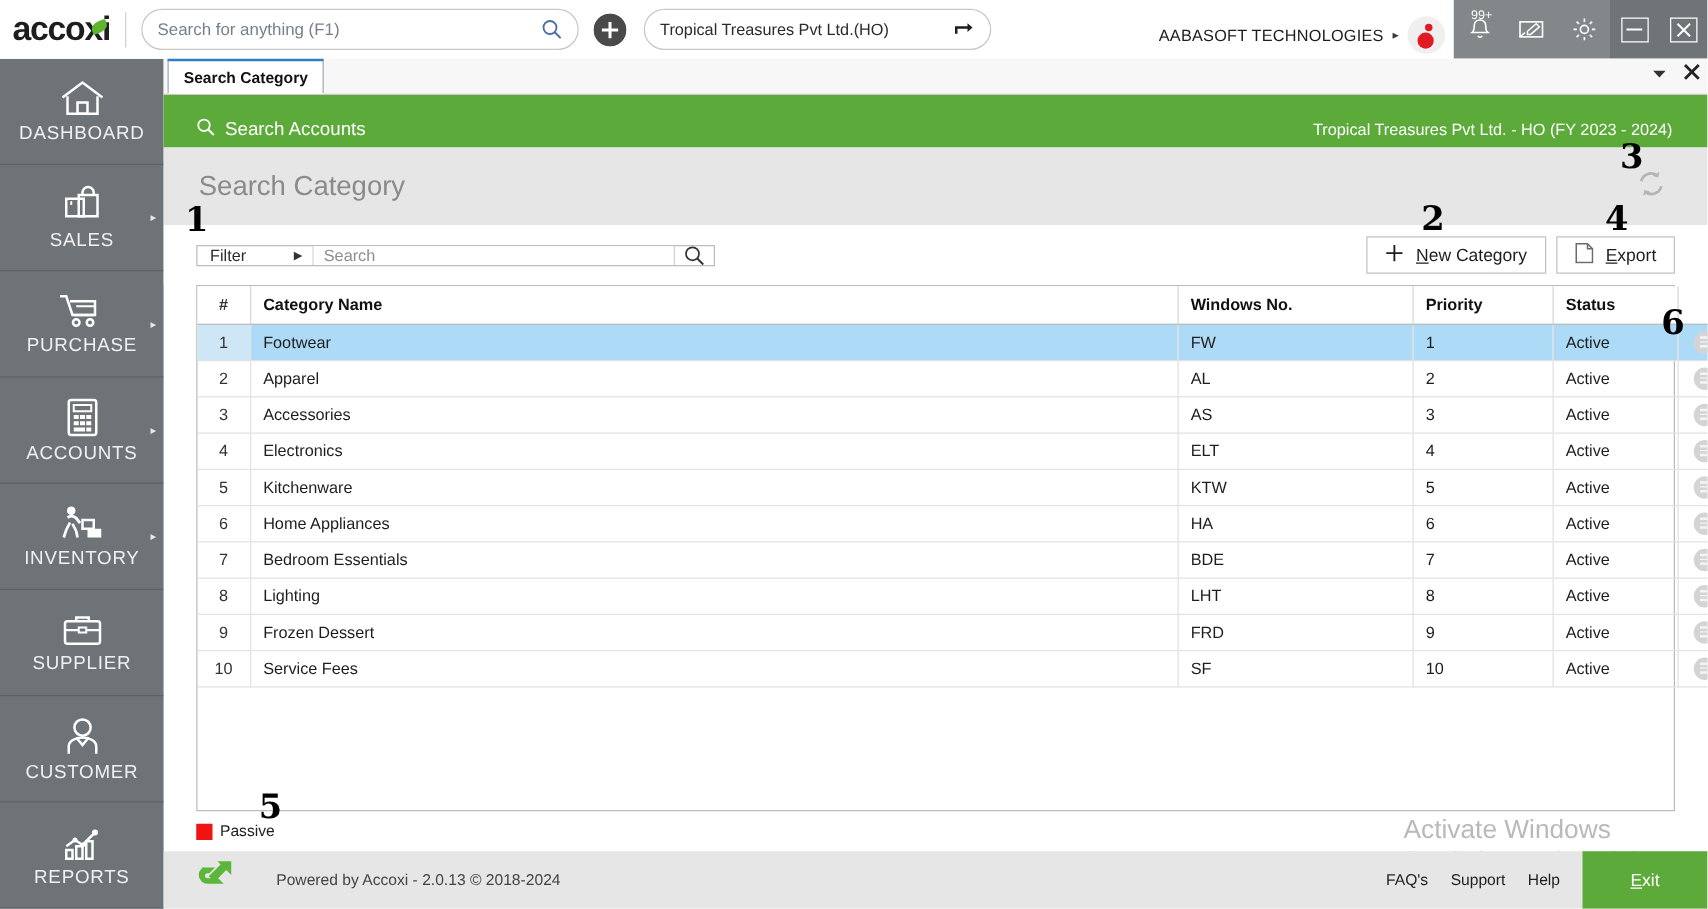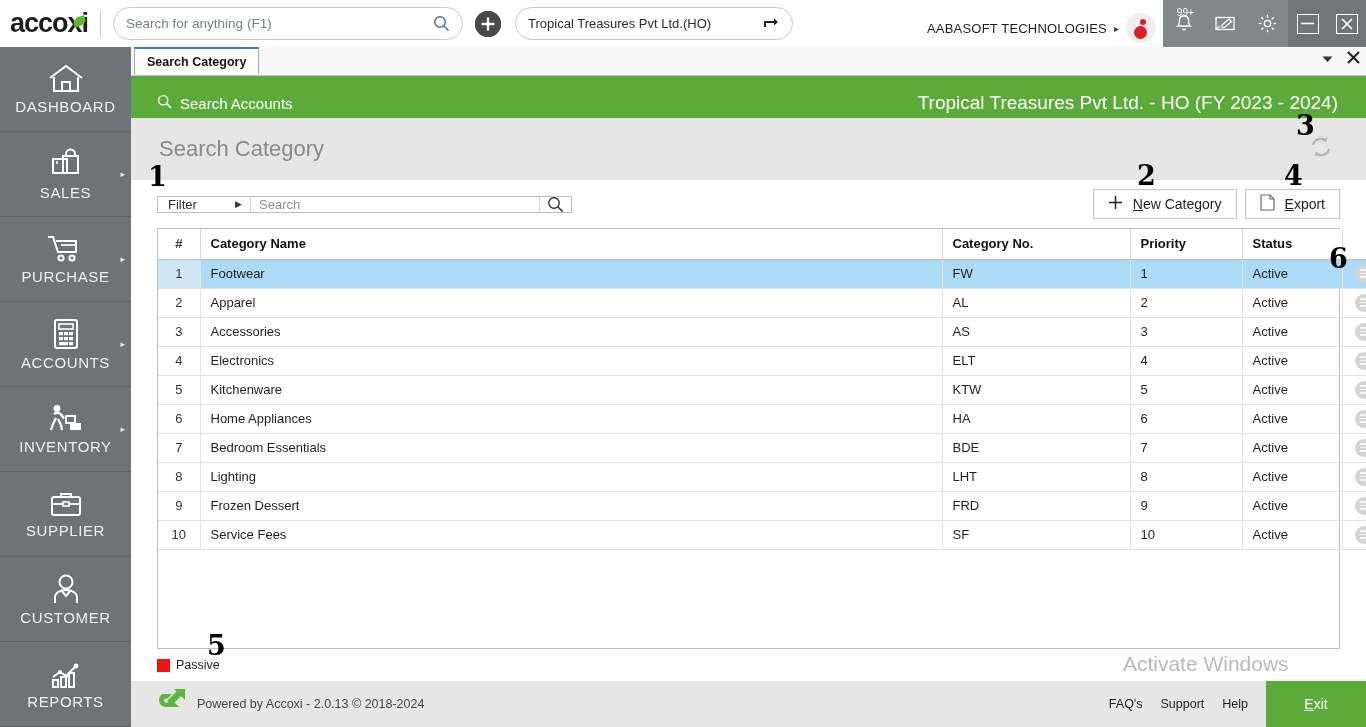--- a/index.html
+++ b/index.html
@@ -72,21 +72,21 @@
               display: flex; align-items: flex-end; position: relative; flex: 0 0 29px; }
   .tab { height: 28px; background: #fff; border: 1px solid #9ab; border-bottom: 1px solid #fff;
          border-top: 2px solid #2c7fc4; padding: 0 12px; display: flex; align-items: center;
          font-size: 12.5px; font-weight: bold; color: #111; margin-left: 3px; }
   .tabtools { position: absolute; right: 6px; top: 4px; display: flex; gap: 14px;
               align-items: center; color: #333; font-size: 12px; }
 
   .greenbar { height: 42px; background: #5cab3a; display: flex; align-items: center;
               padding: 12px 28px 0 26px; justify-content: space-between; flex: 0 0 42px; }
   .greenbar .left { display: flex; align-items: center; gap: 8px; color: #fff; font-size: 15px; }
-  .greenbar .right { color: #fff; font-size: 19px; }
+  .greenbar .right { color: #fff; font-size: 13px; }
 
   .pagehead { height: 62px; background: #e6e6e6; display: flex; align-items: center;
               padding: 0 28px 0 28px; justify-content: space-between; flex: 0 0 62px;
               position: relative; }
   .pagehead .title { font-size: 22px; color: #8a8a8a; font-weight: normal; }
 
   .toolbar { height: 48px; background: #fff; display: flex; align-items: center;
              padding: 0 26px; justify-content: space-between; flex: 0 0 48px; }
   .filterbox { display: flex; align-items: center; border: 1px solid #bdbdbd; height: 17px; }
   .filterbox .fl { width: 92px; display: flex; align-items: center; justify-content: space-between;
@@ -129,21 +129,21 @@
 
   
   .legend { height: 32px; display: flex; align-items: center; padding: 0 26px; gap: 6px;
             flex: 0 0 32px; position: relative; }
   .legend .sq { width: 13px; height: 13px; background: #f01313; }
   .legend .lb { font-size: 12.5px; color: #1e1e1e; }
 
   .footer { height: 46px; background: #e6e6e6; display: flex; align-items: center;
             padding: 0 0 0 26px; flex: 0 0 46px; justify-content: space-between;
             position: relative; }
-  .footer .fleft { display: flex; align-items: center; gap: 8px; }
+  .footer .fleft { display: flex; align-items: center; gap: 32px; }
   .footer .ftxt { font-size: 12.5px; color: #444; }
   .footer .fright { display: flex; align-items: center; gap: 18px; padding-right: 0; }
   .footer .flink { font-size: 12.5px; color: #1e1e1e; }
   .exitbtn { width: 100px; height: 46px; background: #5cab3a; color: #fff; font-size: 14px;
              display: flex; align-items: center; justify-content: center; }
   .exitbtn u { text-decoration: underline; }
 
   
   .watermark { position: absolute; right: 30px; bottom: 34px; text-align: left;
                pointer-events: none; }
@@ -449,21 +449,21 @@
           </div>
         </div>
       </div>
 
       <div class="tablewrap">
         <table>
           <thead>
             <tr>
               <th class="c-idx">#</th>
               <th class="c-name">Category Name</th>
-              <th class="c-no">Category No.</th>
+              <th class="c-no">Windows No.</th>
               <th class="c-pri">Priority</th>
               <th class="c-st">Status</th>
               <th class="c-act"></th>
             </tr>
           </thead>
           <tbody id="tbody">
               <tr class="sel">
                 <td class="idx">1</td>
                 <td>Footwear</td>
                 <td>FW</td>

